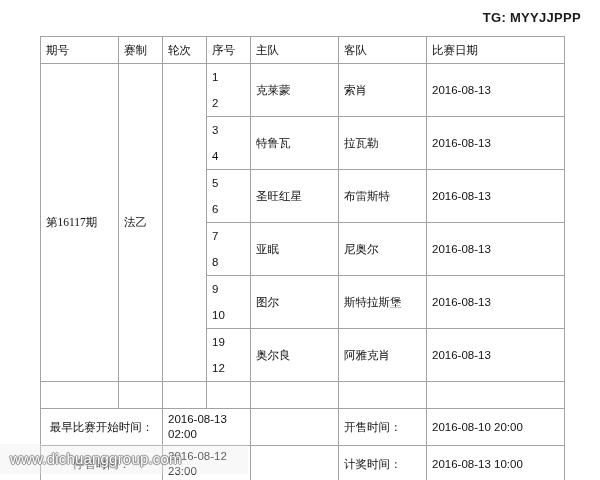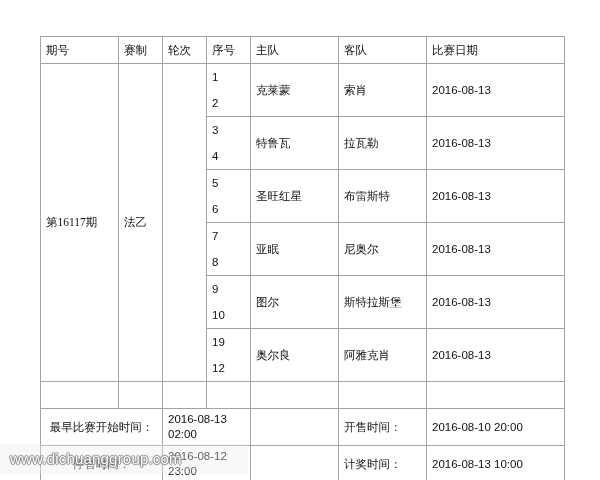--- a/index.html
+++ b/index.html
@@ -109,20 +109,21 @@
     width: 248px;
     height: 30px;
     background: rgba(235,235,235,0.35);
   }
 </style>
 </head>
 <body>
 
 <div class="page">
 
+  <div class="tg-badge">TG: MYYJJPPP</div>
 
   <table class="main">
     <colgroup>
       <col class="c-issue">
         <col class="c-type">
         <col class="c-round">
         <col class="c-seq">
       <col class="c-home">
         <col class="c-away">
         <col class="c-date">

